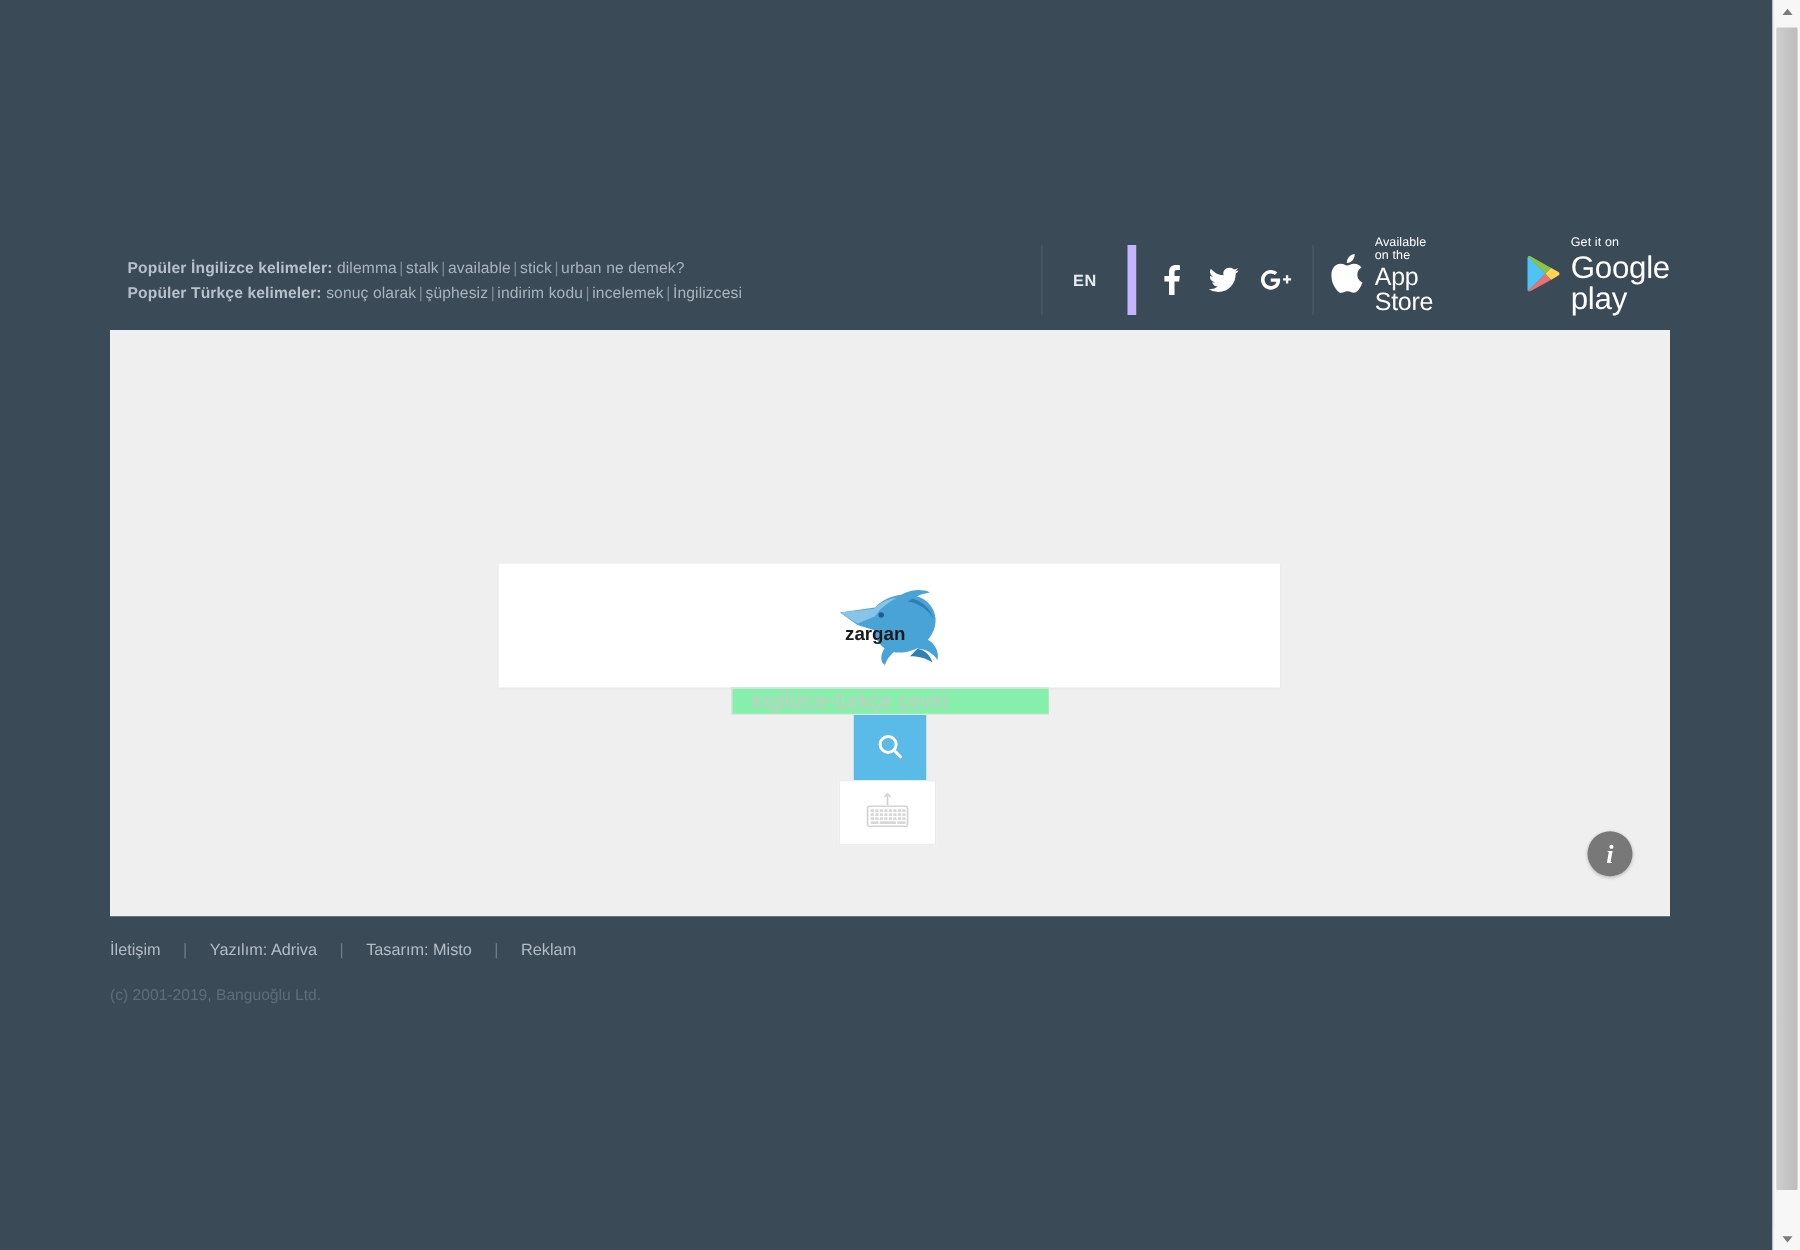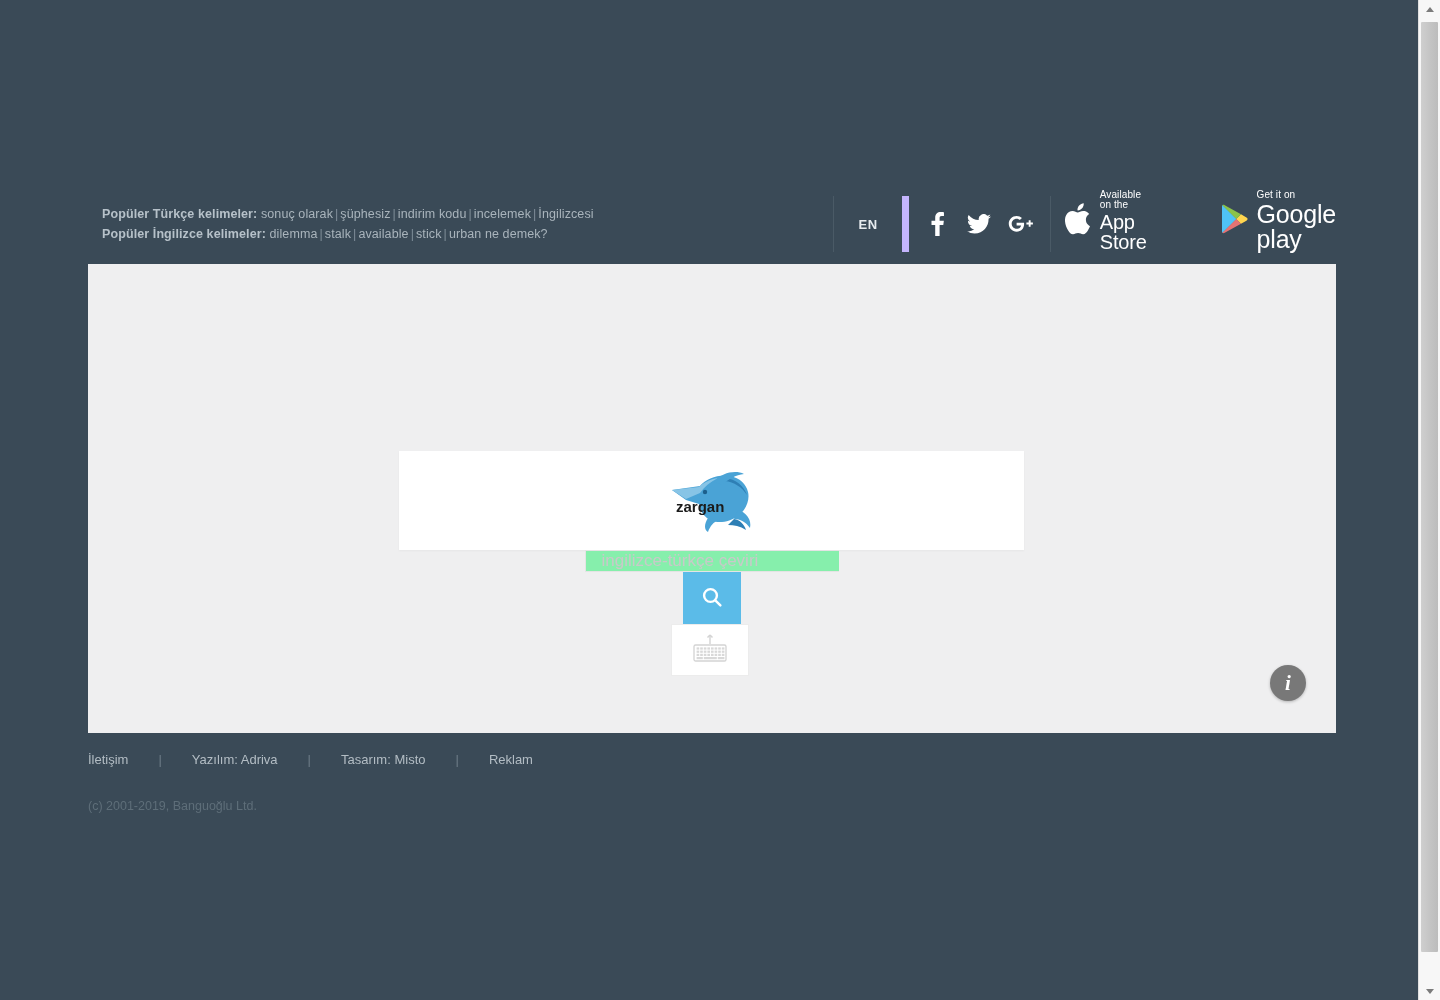--- a/index.html
+++ b/index.html
@@ -232,34 +232,34 @@
   #footer {
     position: absolute;
     left: 88px;
     top: 745px;
     width: 1248px;
   }
   #footer-links {
     display: flex;
     align-items: center;
     height: 28px;
-    gap: 12px;
+    gap: 0;
     font-size: 13px;
   }
   .footer-link {
     color: #b3bdc4;
     text-decoration: none;
     white-space: nowrap;
   }
   .footer-sep {
     color: #6d7c87;
     padding: 0 18px;
   }
   #copyright {
-    margin-top: 26px;
+    margin-top: 16px;
     font-size: 12.5px;
     color: #5e6e79;
     white-space: nowrap;
   }
 
   
   #scrollbar {
     position: absolute;
     right: 0; top: 0;
     width: 22px;
@@ -300,26 +300,26 @@
 </style>
 </head>
 <body>
 
 <div id="viewport">
 
   <div id="header">
 
     <div id="popular-words">
       <div class="popular-line">
+        <span class="popular-label">Popüler İngilizce kelimeler:</span>
+        <a class="popular-word" href="#">dilemma</a><span class="sep">|</span><a class="popular-word" href="#">stalk</a><span class="sep">|</span><a class="popular-word" href="#">available</a><span class="sep">|</span><a class="popular-word" href="#">stick</a><span class="sep">|</span><a class="popular-word" href="#">urban ne demek?</a>
+      </div>
+      <div class="popular-line">
         <span class="popular-label">Popüler Türkçe kelimeler:</span>
         <a class="popular-word" href="#">sonuç olarak</a><span class="sep">|</span><a class="popular-word" href="#">şüphesiz</a><span class="sep">|</span><a class="popular-word" href="#">indirim kodu</a><span class="sep">|</span><a class="popular-word" href="#">incelemek</a><span class="sep">|</span><a class="popular-word" href="#">İngilizcesi</a>
-      </div>
-      <div class="popular-line">
-        <span class="popular-label">Popüler İngilizce kelimeler:</span>
-        <a class="popular-word" href="#">dilemma</a><span class="sep">|</span><a class="popular-word" href="#">stalk</a><span class="sep">|</span><a class="popular-word" href="#">available</a><span class="sep">|</span><a class="popular-word" href="#">stick</a><span class="sep">|</span><a class="popular-word" href="#">urban ne demek?</a>
       </div>
     </div>
 
     <div id="lang-block">
       <span id="lang-label">EN</span>
     </div>
 
     <div id="social-block">
       <a class="social-icon" href="#">
         <svg width="13" height="24" viewBox="0 0 13 24" aria-hidden="true">

